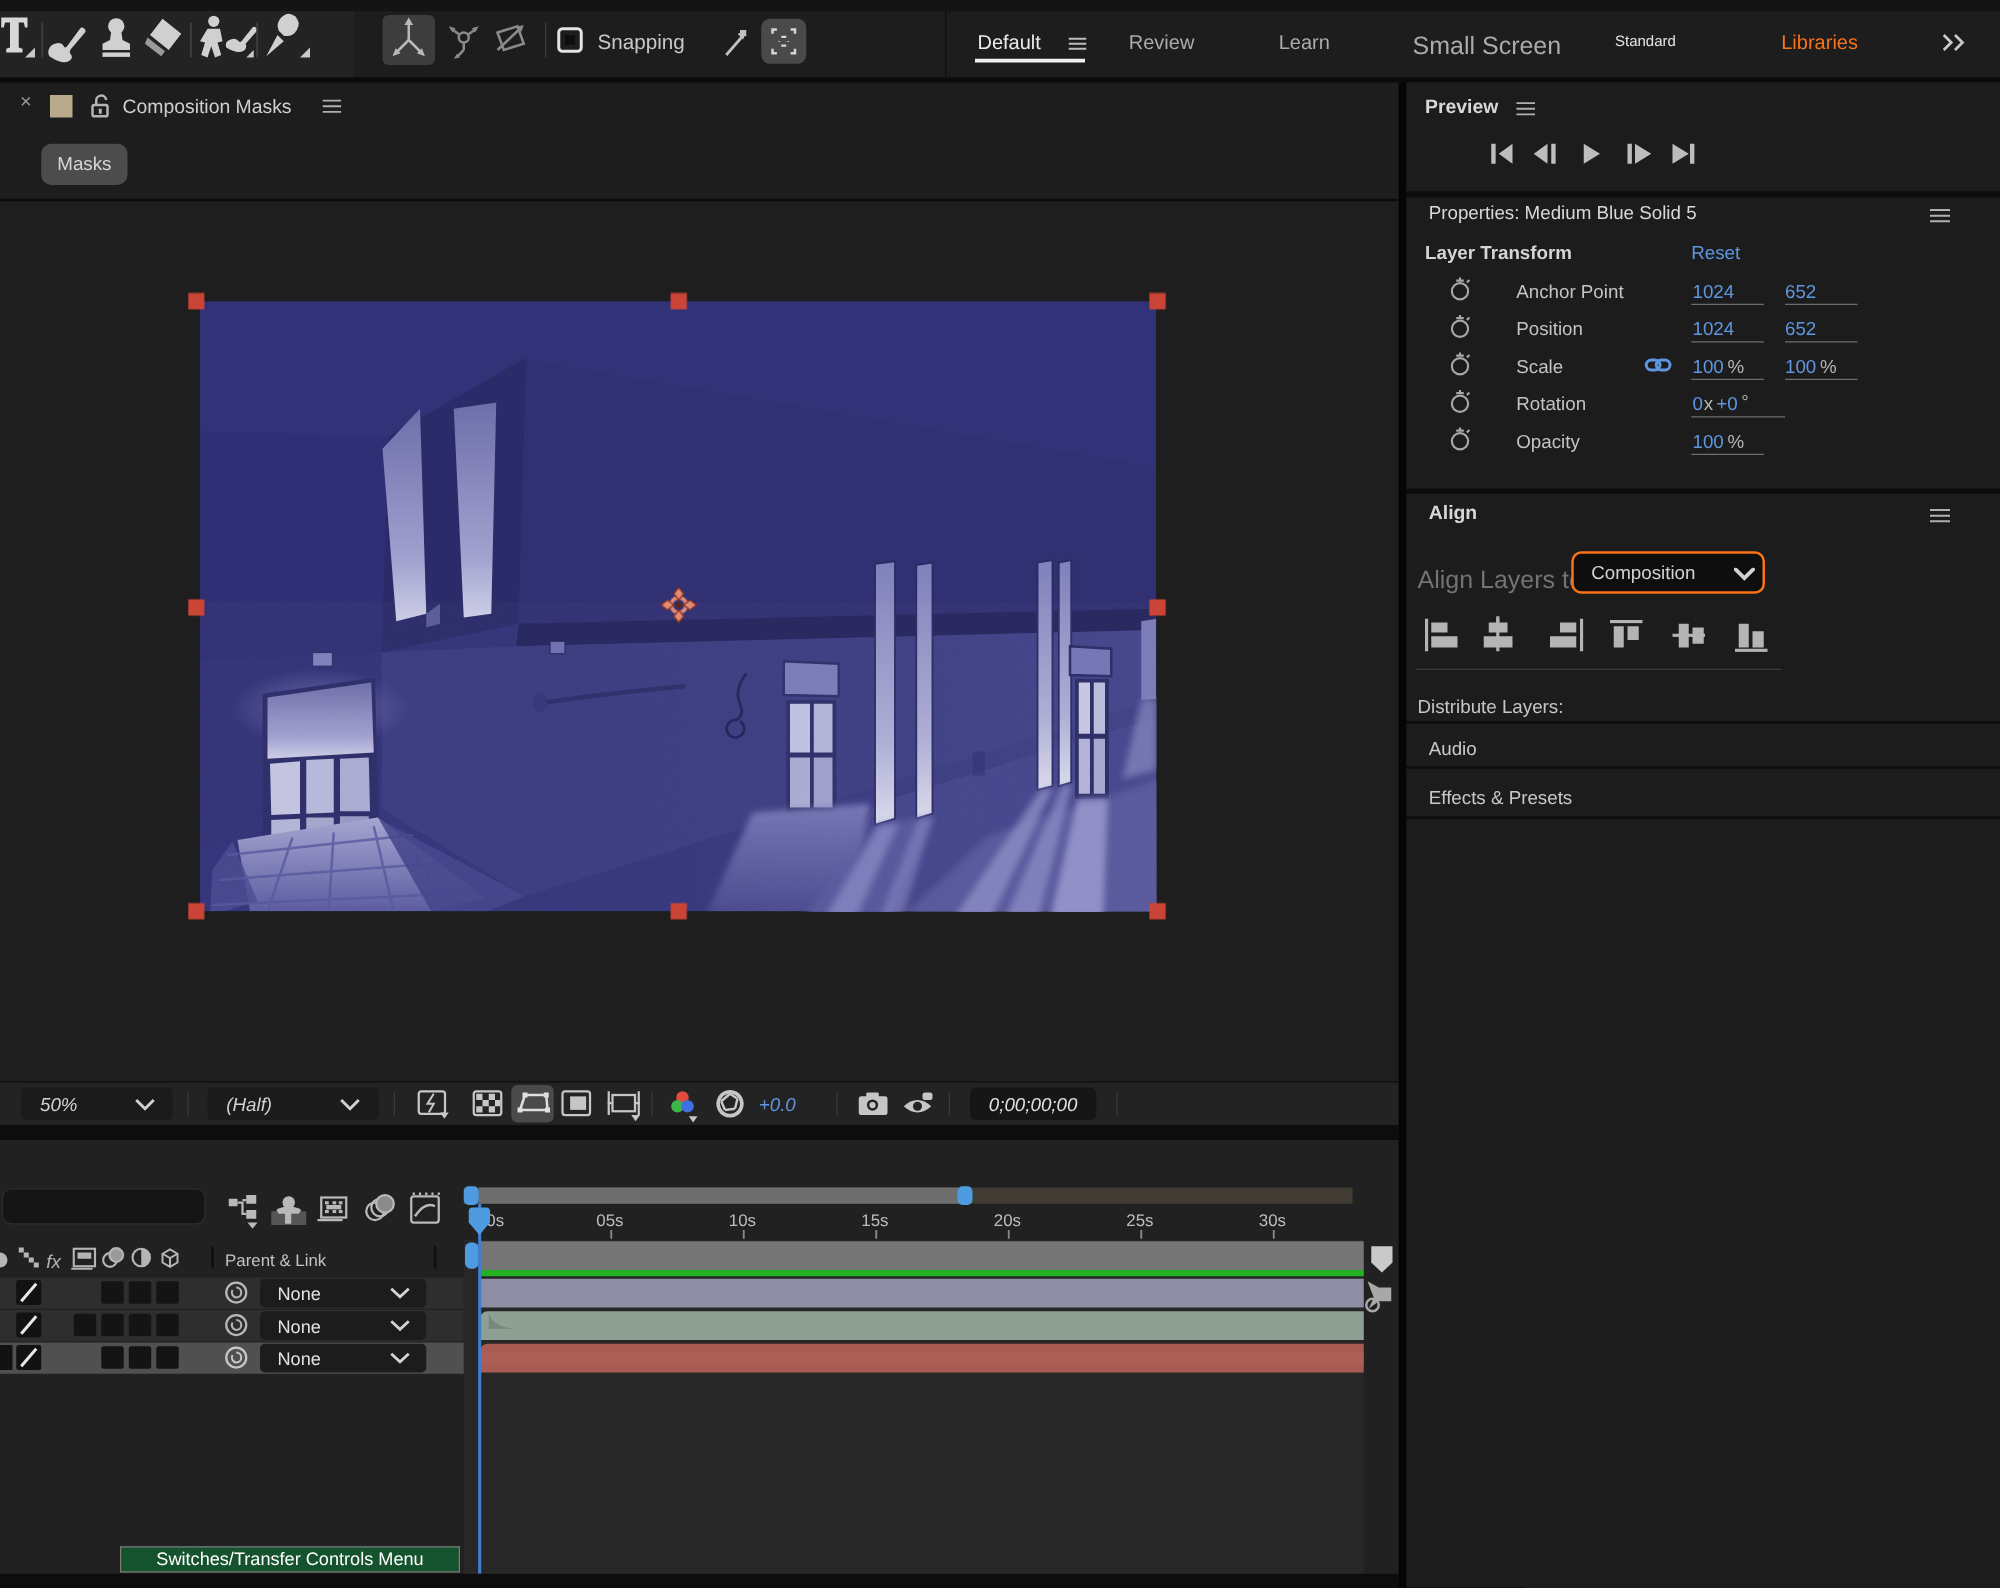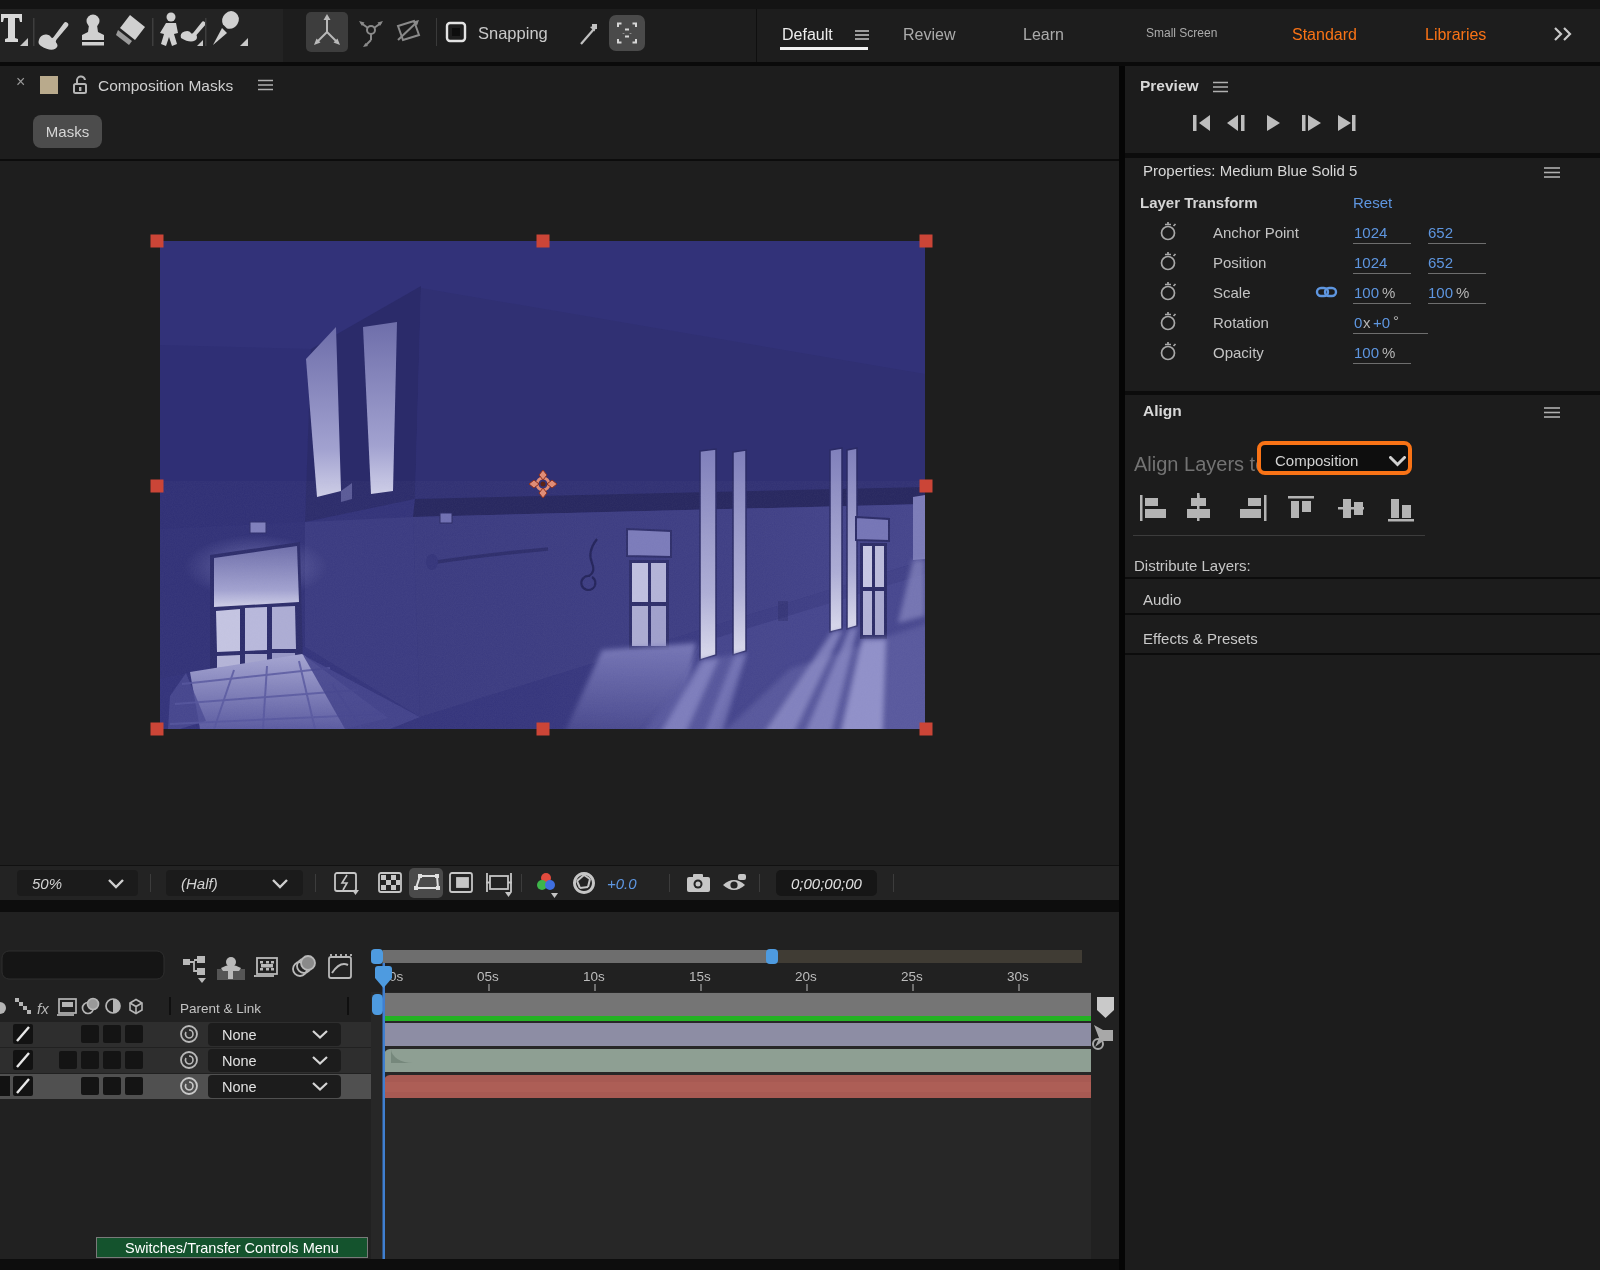--- a/index.html
+++ b/index.html
@@ -104,22 +104,22 @@
     <svg class="abs" style="left:854px;top:29px;" width="16" height="12" viewBox="0 0 16 12">
         <g stroke="#bdbdbd" stroke-width="1.6">
           <line x1="1" y1="2" x2="15" y2="2"></line>
           <line x1="1" y1="6" x2="15" y2="6"></line>
           <line x1="1" y1="10" x2="15" y2="10"></line>
         </g>
       </svg>
     <div class="abs" style="left:780px;top:47px;width:88px;height:3px;background:#f2f2f2;"></div>
     <div class="abs" style="left:903px;top:26px;color:#ababab;font-size:16px;">Review</div>
     <div class="abs" style="left:1023px;top:26px;color:#ababab;font-size:16px;">Learn</div>
-    <div class="abs" style="left:1130px;top:26px;color:#ababab;font-size:12px;margin-left:16px;">Small Screen</div>
-    <div class="abs" style="left:1292px;top:26px;color:#f97316;font-size:16px;">Standard</div>
+    <div class="abs" style="left:1130px;top:26px;color:#ababab;font-size:20px;">Small Screen</div>
+    <div class="abs" style="left:1292px;top:26px;color:#e5e5e5;font-size:12px;">Standard</div>
     <div class="abs" style="left:1425px;top:26px;color:#f97316;font-size:16px;">Libraries</div>
     <svg class="abs" style="left:1553px;top:27px;" width="24" height="14" viewBox="0 0 24 14">
         <g stroke="#c9c9c9" stroke-width="2.2" fill="none">
           <path d="M 2 1 l 6 6 l -6 6"></path>
           <path d="M 11 1 l 6 6 l -6 6"></path>
         </g>
       </svg>
     <div class="abs" style="left:0;top:62px;width:1600px;height:4px;background:#0a0a0a;"></div>
   </div>
 
@@ -674,21 +674,21 @@
 
     <div class="abs" style="left:18px;top:336px;color:#d8d8d8;font-size:15.5px;font-weight:bold;">Align</div>
     <svg class="abs" style="left:419px;top:340px;" width="16" height="13" viewBox="0 0 16 13">
         <g stroke="#b0b0b0" stroke-width="1.6">
           <line x1="0" y1="2" x2="16" y2="2"></line>
           <line x1="0" y1="6.5" x2="16" y2="6.5"></line>
           <line x1="0" y1="11" x2="16" y2="11"></line>
         </g>
       </svg>
     <div class="abs" style="left:9px;top:387px;color:#737373;font-size:20px;">Align Layers to:</div>
-    <div class="abs" style="left:132px;top:375px;width:155px;height:34px;background:#0e0e0e;border:4px solid #f97316;border-radius:8px;">
+    <div class="abs" style="left:132px;top:375px;width:155px;height:34px;background:#0e0e0e;border:2px solid #f97316;border-radius:8px;">
       <span style="position:absolute;left:14px;top:7px;color:#d2d2d2;font-size:15px;">Composition</span>
       <svg style="position:absolute;left:128px;top:11px;" width="17" height="11" viewBox="0 0 17 11">
           <path d="M 1.5 1.5 l 7 7 l 7 -7" stroke="#d2d2d2" stroke-width="3" fill="none" stroke-linecap="round"></path>
         </svg>
     </div>
     <svg class="abs" style="left:0;top:425px;" width="475" height="40" viewBox="0 0 475 40">
       <g fill="#b4b4b4">
 
         <rect x="15" y="4" width="2.5" height="26"></rect>
           <rect x="20" y="7" width="13" height="8"></rect>

